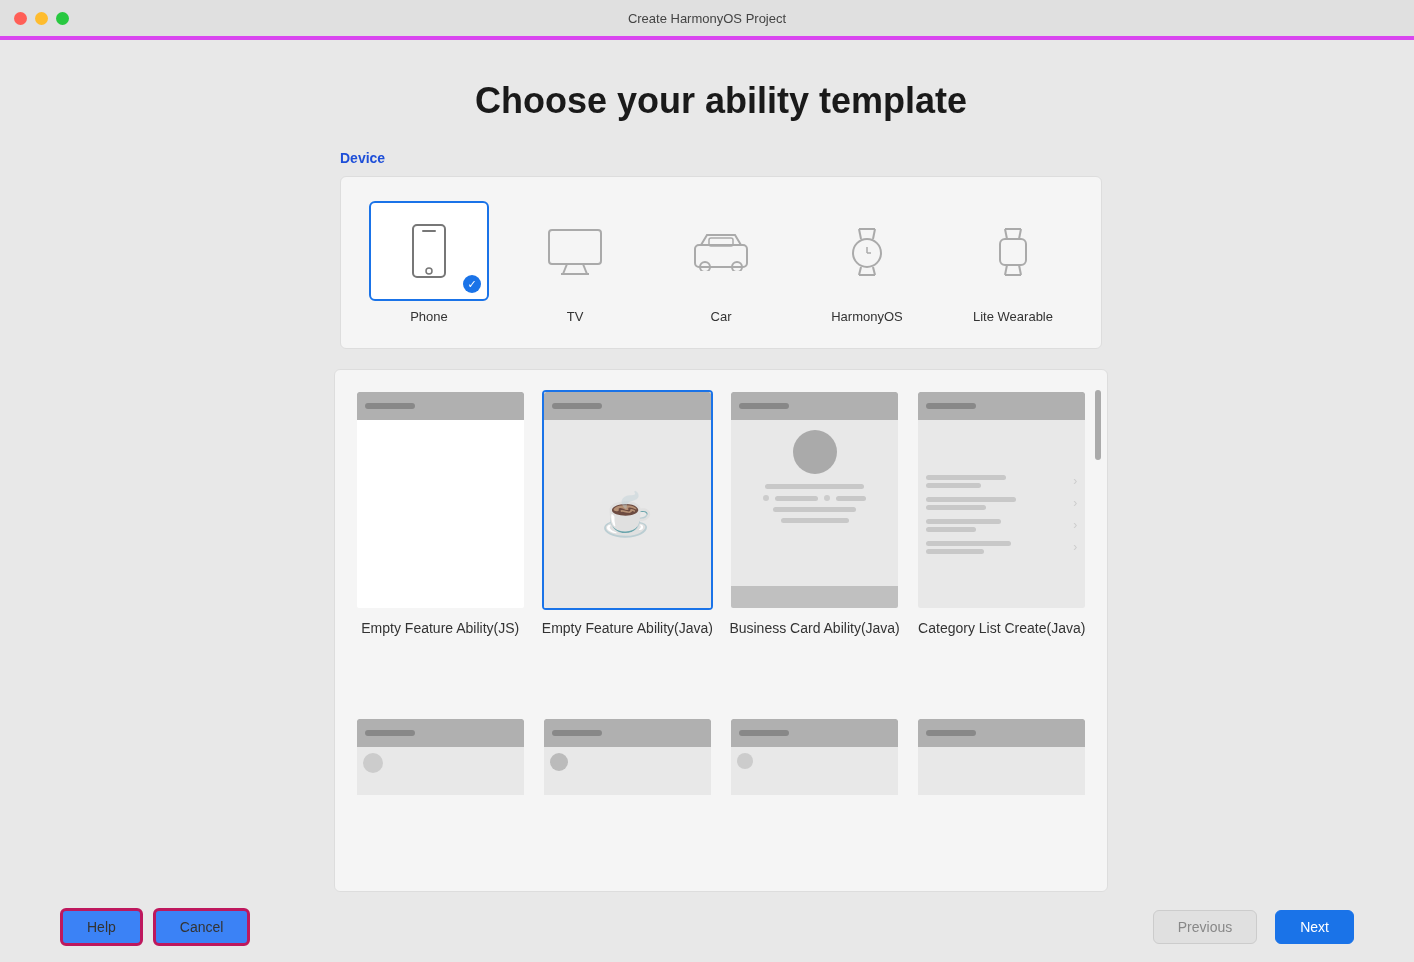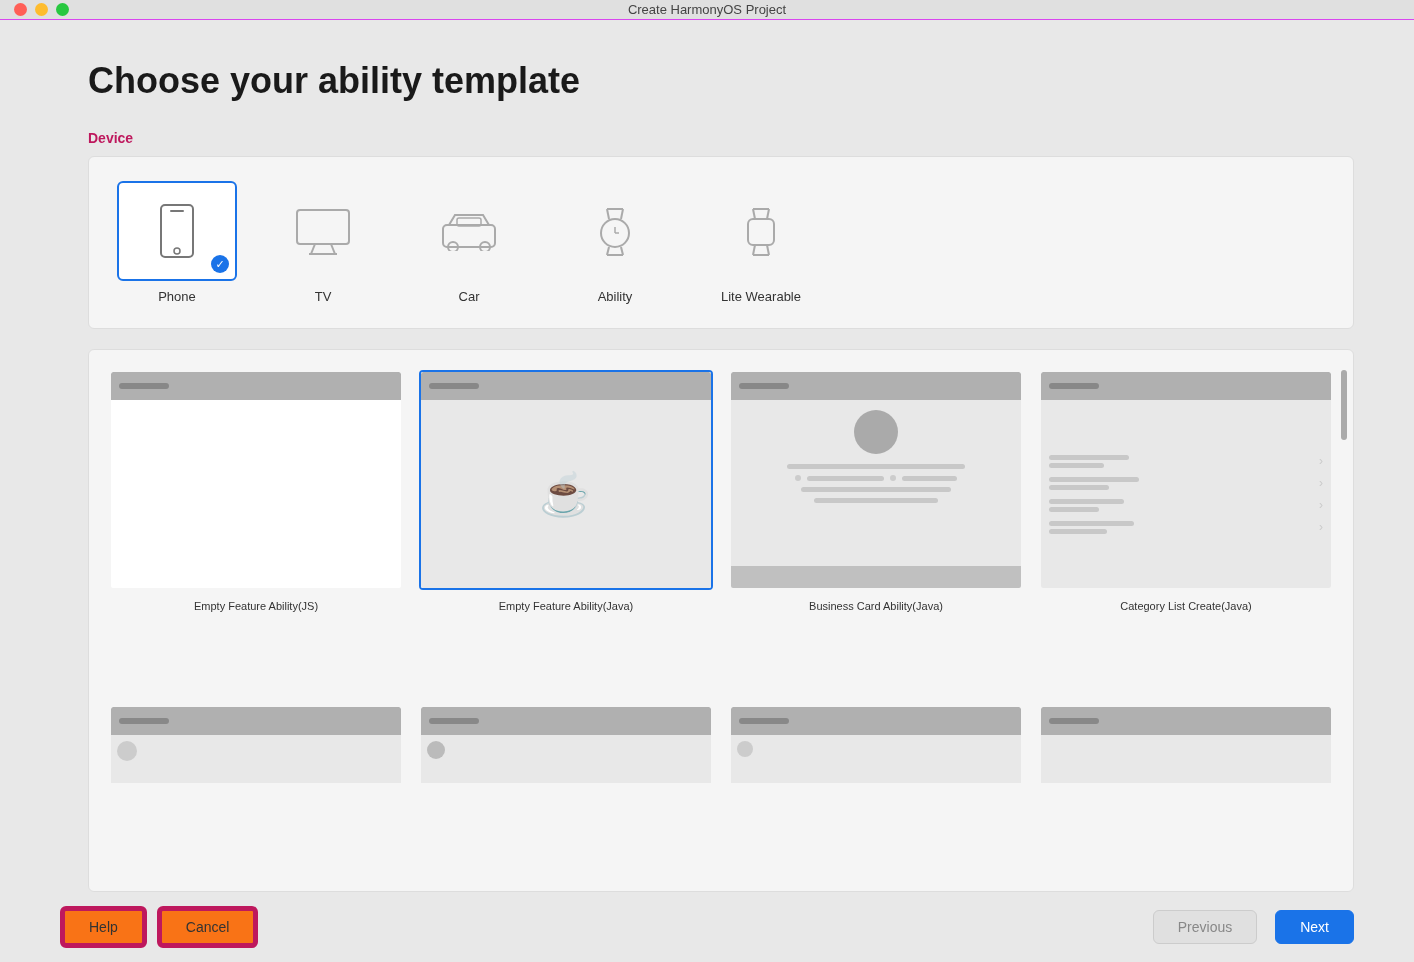--- a/index.html
+++ b/index.html
@@ -9,26 +9,26 @@
       width: 1414px;
       height: 962px;
       overflow: hidden;
       display: flex;
       flex-direction: column;
     }
 
     
     .title-bar {
       background: #e0e0e0;
-      height: 20px;
+      height: 40px;
       display: flex;
       align-items: center;
       justify-content: center;
       position: relative;
-      border-bottom: 1px solid #d946ef;
+      border-bottom: 4px solid #d946ef;
       flex-shrink: 0;
     }
     .window-controls {
       position: absolute;
       left: 14px;
       display: flex;
       gap: 8px;
       align-items: center;
     }
     .window-btn {
@@ -47,33 +47,34 @@
       font-weight: 500;
     }
 
     
     .main-content {
       flex: 1;
       padding: 40px 60px 0 88px;
       display: flex;
       flex-direction: column;
       overflow: hidden;
+      align-items: center;
     }
 
     .page-title {
       font-size: 36px;
       font-weight: 600;
       color: #1a1a1a;
       margin-bottom: 28px;
     }
 
     .section-label {
       font-size: 14px;
       font-weight: 700;
-      color: #be185d;
+      color: #1d4ed8;
       margin-bottom: 10px;
     }
 
     
     .device-section {
       margin-bottom: 20px;
     }
 
     .device-grid {
       background: #f5f5f5;
@@ -265,21 +266,21 @@
     
     .category-preview .preview-body {
       flex-direction: column;
       align-items: flex-start;
       padding: 6px 8px;
       gap: 5px;
     }
 
     .template-label {
       margin-top: 10px;
-      font-size: 11px;
+      font-size: 14px;
       color: #333;
       text-align: center;
     }
 
     
     .bottom-bar {
       height: 70px;
       display: flex;
       align-items: center;
       justify-content: space-between;
@@ -295,22 +296,22 @@
     .bottom-right {
       display: flex;
       gap: 18px;
     }
 
     .btn {
       padding: 8px 24px;
       border-radius: 6px;
       font-size: 14px;
       cursor: pointer;
-      border: 5px solid #be185d;
-      background: #f97316;
+      border: 3px solid #be185d;
+      background: #3b82f6;
       color: #333;
     }
 
     .btn-primary {
       background: #1a73e8;
       color: white;
       border: 1px solid #1a73e8;
       font-weight: 500;
     }
 
@@ -385,21 +386,21 @@
             <line x1="12" y1="14" x2="10" y2="4" stroke="#aaa" stroke-width="2"></line>
             <line x1="24" y1="14" x2="26" y2="4" stroke="#aaa" stroke-width="2"></line>
             <line x1="10" y1="4" x2="26" y2="4" stroke="#aaa" stroke-width="2"></line>
             <line x1="12" y1="42" x2="10" y2="50" stroke="#aaa" stroke-width="2"></line>
             <line x1="24" y1="42" x2="26" y2="50" stroke="#aaa" stroke-width="2"></line>
             <line x1="10" y1="50" x2="26" y2="50" stroke="#aaa" stroke-width="2"></line>
             <line x1="18" y1="22" x2="18" y2="28" stroke="#aaa" stroke-width="1.5"></line>
             <line x1="18" y1="28" x2="22" y2="28" stroke="#aaa" stroke-width="1.5"></line>
           </svg>
         </div>
-        <span class="device-label">Ability</span>
+        <span class="device-label">HarmonyOS</span>
       </div>
 
       <div class="device-item">
         <div class="device-icon-box unselected">
           <svg width="36" height="52" viewBox="0 0 36 52" fill="none">
             <rect x="5" y="14" width="26" height="26" rx="5" stroke="#aaa" stroke-width="2" fill="none"></rect>
             <line x1="12" y1="14" x2="10" y2="4" stroke="#aaa" stroke-width="2"></line>
             <line x1="24" y1="14" x2="26" y2="4" stroke="#aaa" stroke-width="2"></line>
             <line x1="10" y1="4" x2="26" y2="4" stroke="#aaa" stroke-width="2"></line>
             <line x1="12" y1="40" x2="10" y2="50" stroke="#aaa" stroke-width="2"></line>

